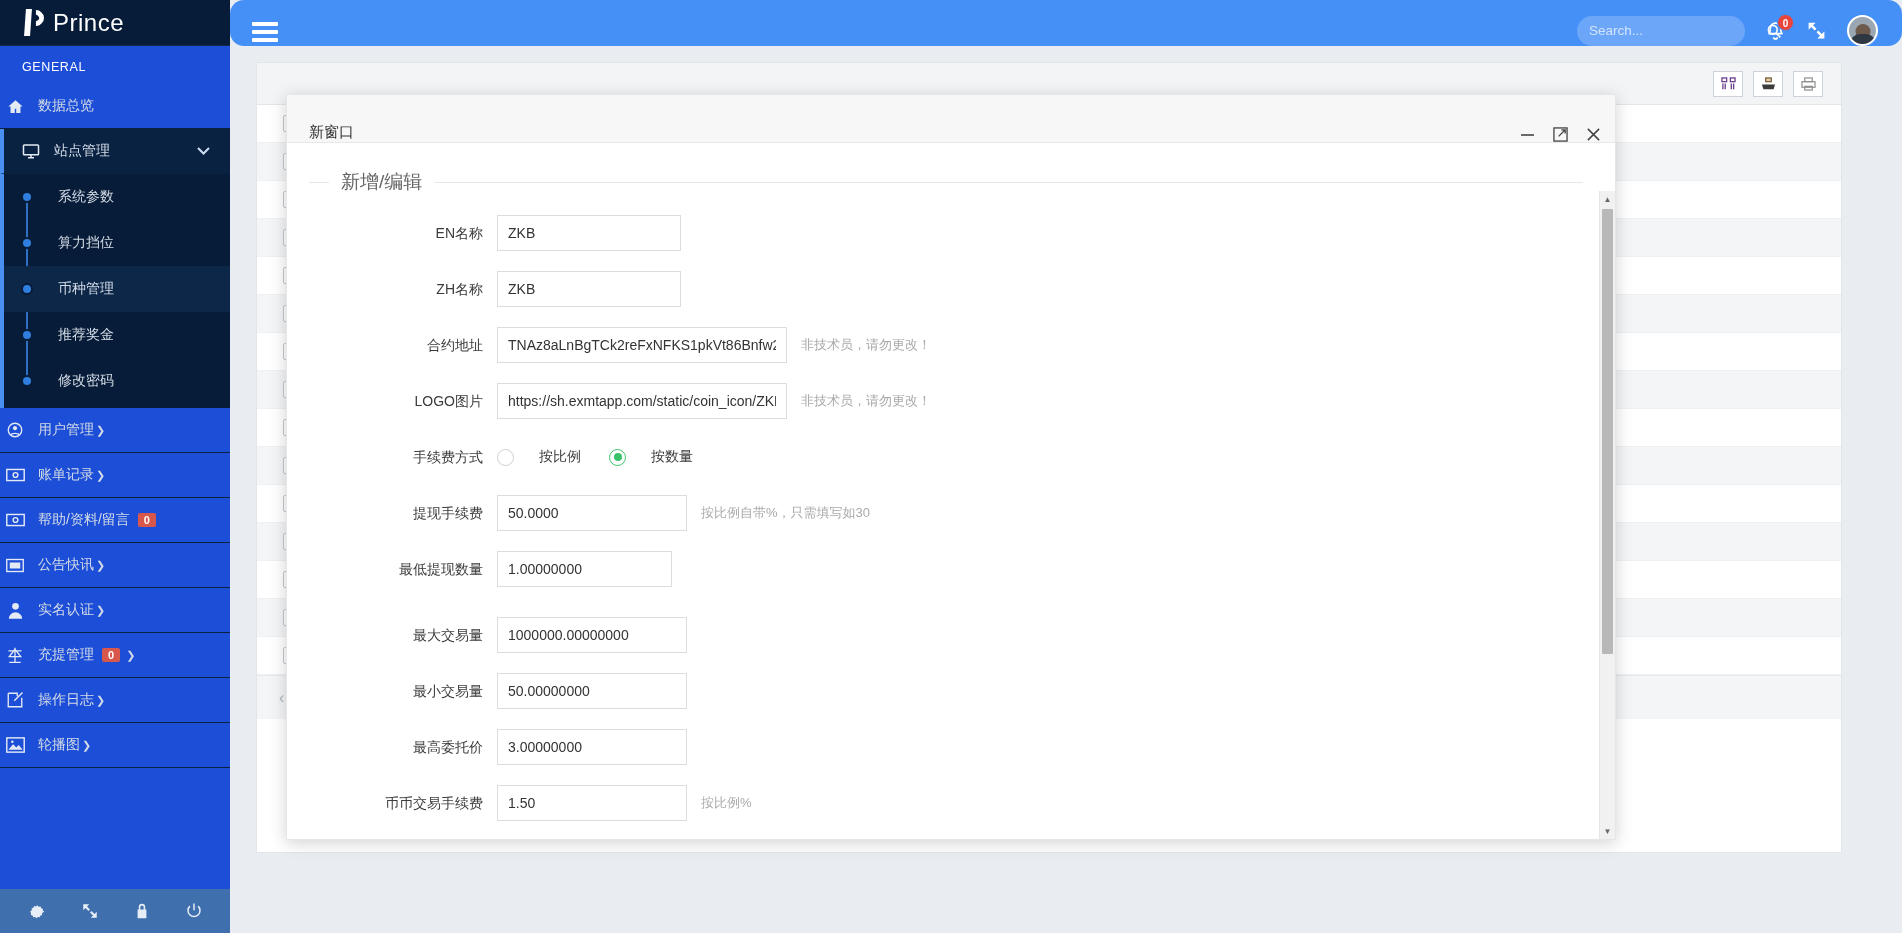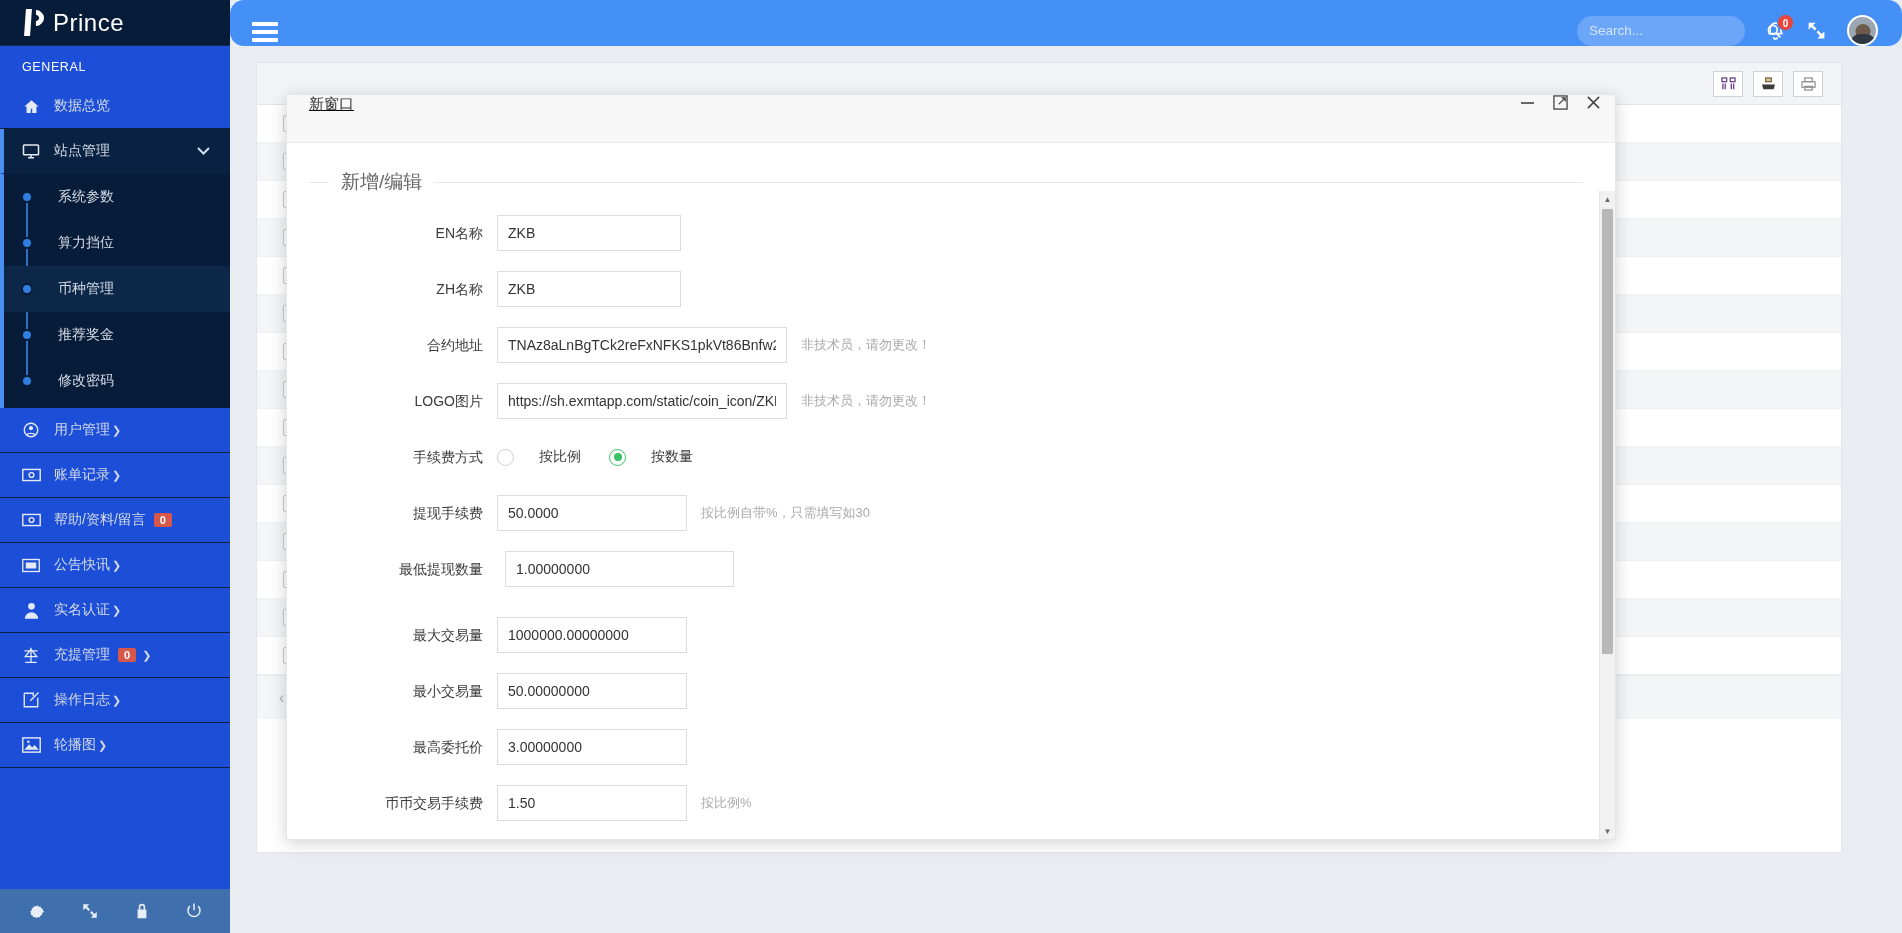--- a/index.html
+++ b/index.html
@@ -33,21 +33,21 @@
     transform: rotate(45deg);
   }
   #brand .brand-text {
     color: #fff; font-size: 24px; letter-spacing: 0.5px; font-weight: 400;
   }
   #general-label {
     padding: 14px 0 10px 22px; font-size: 12.5px; font-weight: normal;
     color: #ffffff; letter-spacing: 0.6px;
   }
   .nav-item {
-    display: flex; align-items: center; height: 45px; padding-left: 18px;
+    display: flex; align-items: center; height: 45px; padding-left: 2px;
     font-size: 14px; color: #d3dbe6; cursor: pointer; position: relative;
     border-bottom: 1px solid #0b2140;
   }
   .nav-item .nav-ico {
     width: 26px; display: inline-flex; justify-content: center; align-items: center;
     margin-right: 10px; color: #e4eaf3;
   }
   .nav-item.expanded {
     background: #0a2242; border-left: 4px solid #4a90f0; padding-left: 14px;
   }
@@ -160,21 +160,21 @@
   }
 
   
   #modal {
     position: absolute; left: 286px; top: 94px; width: 1330px; height: 746px;
     background: #ffffff; z-index: 10;
     box-shadow: 0 3px 16px rgba(0,0,0,0.18); border: 1px solid #e6e6e6;
   }
   #modal-head {
     height: 48px; background: #f7f7f7; border-bottom: 1px solid #e8e8e8;
-    display: flex; align-items: flex-start; padding: 0 14px 0 22px; text-decoration: underline;
+    display: flex; align-items: flex-end; padding: 0 14px 0 22px;
   }
   #modal-title { font-size: 15px; color: #333; }
   #modal-ctrls { margin-left: auto; display: flex; align-items: center; gap: 18px; }
   #modal-ctrls .mc { cursor: pointer; color: #444; line-height: 1; }
   #modal-body {
     position: absolute; left: 0; top: 48px; right: 0; bottom: 0;
     overflow: hidden; background: #fff;
   }
   #modal-scrollarea { position: absolute; inset: 0 16px 0 0; overflow: hidden; }
   #fieldset-title {
@@ -585,21 +585,21 @@
       </div>
 
       <div class="form-row">
         <span class="lbl">提现手续费</span>
         <input class="fi w-narrow" style="width: 190px;" type="text" value="50.0000">
         <span class="hint">按比例自带%，只需填写如30</span>
       </div>
 
       <div class="form-row">
         <span class="lbl two-line" style="width:210px;">最低提现数量</span>
-        <input class="fi w-narrow" style="width: 229px; margin-left: 8px;" type="text" value="1.00000000">
+        <input class="fi w-narrow" style="width: 175px;" type="text" value="1.00000000">
       </div>
 
       <div class="form-row" style="margin-top:30px">
         <span class="lbl">最大交易量</span>
         <input class="fi w-narrow" style="width: 190px;" type="text" value="1000000.00000000">
       </div>
 
       <div class="form-row">
         <span class="lbl">最小交易量</span>
         <input class="fi w-narrow" style="width: 190px;" type="text" value="50.00000000">

